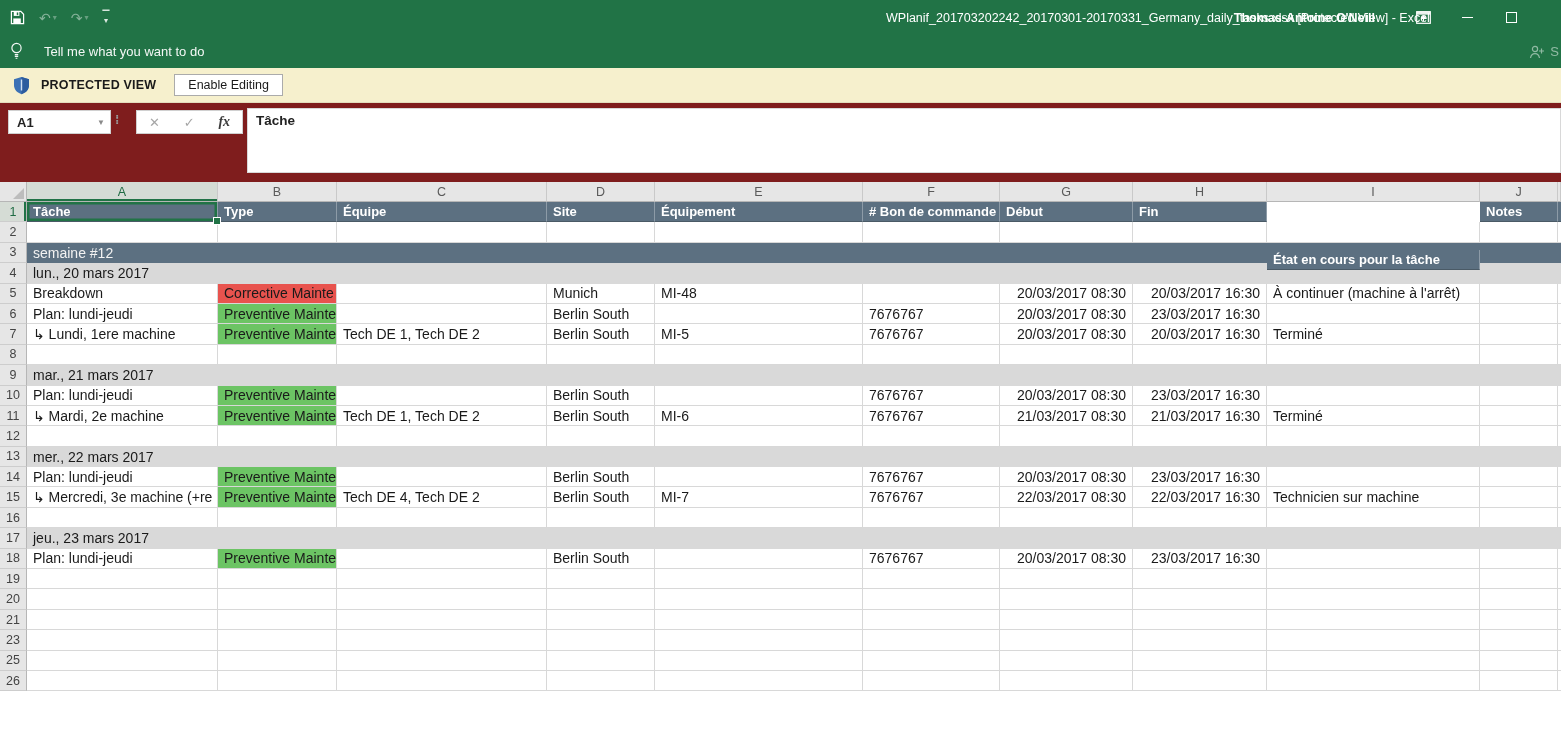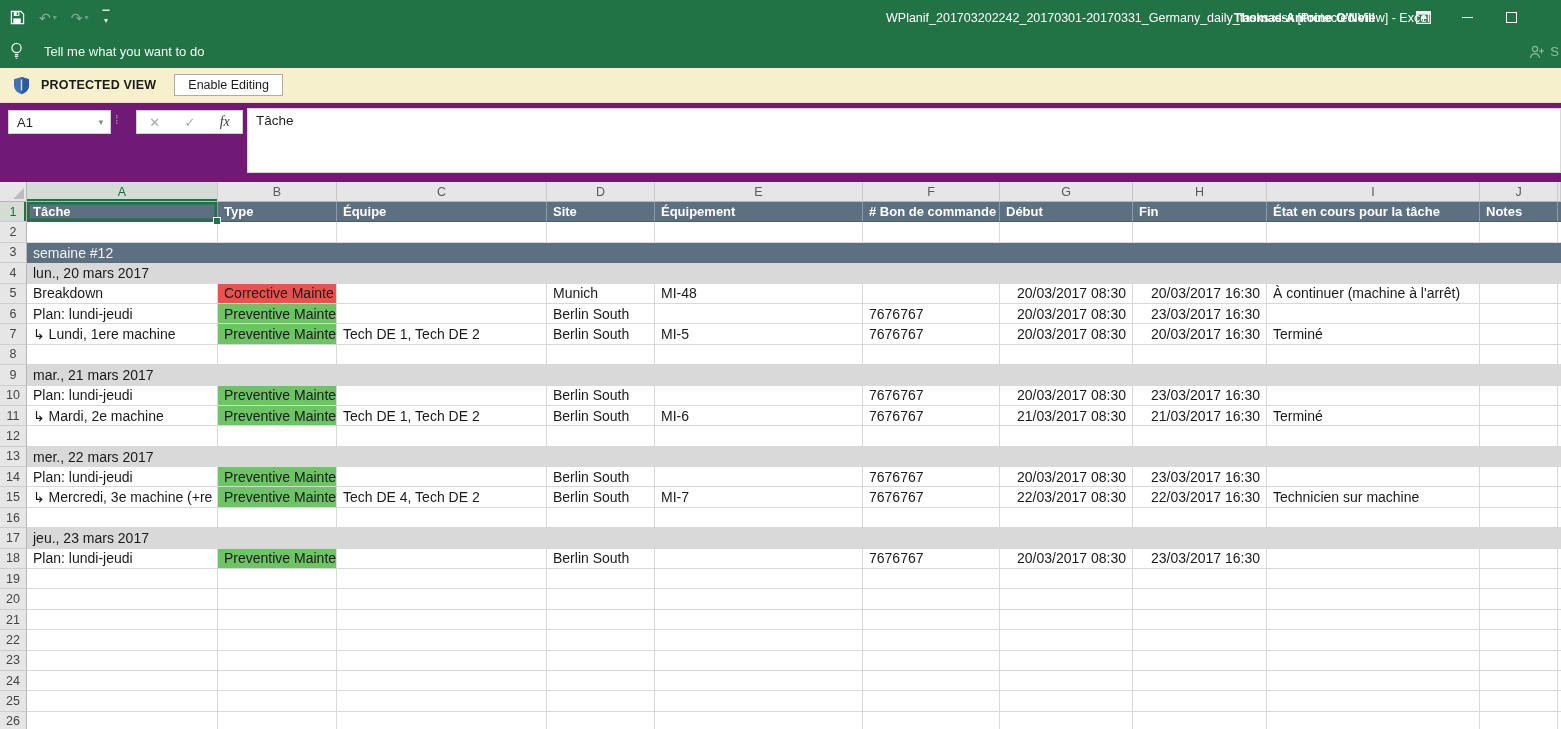--- a/index.html
+++ b/index.html
@@ -29,21 +29,21 @@
     opacity:.5; font-size:13px; padding-right:2px; }
 
   
   .banner { height:35px; background:#F6F0CD; display:flex; align-items:center; padding-left:13px; font-size:12.5px; color:#444; border-bottom:1px solid #E3DDBD; }
   .banner .shield { margin-right:11px; display:flex; }
   .banner b { color:#1a1a1a; font-size:12.5px; letter-spacing:.2px; }
   .enable-btn { margin-left:18px; background:#fff; border:1px solid #ABABAB; font-size:12.5px; color:#1a1a1a;
     padding:3px 13px; font-family:inherit; cursor:default; }
 
   
-  .fregion { position:relative; height:79px; background:#701a75; }
+  .fregion { position:relative; height:79px; background:#7f1d1d;font-weight:bold; }
   .namebox { position:absolute; left:8px; top:7px; width:103px; height:24px; background:#fff;
     border:1px solid #D0D0D0; display:flex; align-items:center; font-size:13px; color:#222; padding-left:8px; }
   .namebox .nb-caret { position:absolute; right:5px; font-size:8px; color:#8a8a8a; }
   .grip { position:absolute; left:115px; top:9px; color:#9a9a9a; font-size:13px; letter-spacing:-1px; }
   .fxbox { position:absolute; left:136px; top:7px; width:107px; height:24px; background:#fff;
     border:1px solid #D0D0D0; display:flex; align-items:center; justify-content:space-around; }
   .fxbox .x { color:#a6a6a6; font-size:13px; }
   .fxbox .ck { color:#a6a6a6; font-size:13px; }
   .fxbox .fx { color:#3c3c3c; font-size:14px; font-style:italic; font-family:"Liberation Serif",serif; }
   .fbar { position:absolute; left:247px; top:5px; right:0; height:65px; background:#fff;
@@ -178,21 +178,21 @@
     <div class="grid-row">
       <div class="row-num sel">1</div>
       <div class="cell hdr selected" style="width: 191px; flex: 0 0 191px;">Tâche</div>
       <div class="cell hdr" style="width: 119px; flex: 0 0 119px;">Type</div>
       <div class="cell hdr" style="width: 210px; flex: 0 0 210px;">Équipe</div>
       <div class="cell hdr" style="width: 108px; flex: 0 0 108px;">Site</div>
       <div class="cell hdr" style="width: 208px; flex: 0 0 208px;">Équipement</div>
       <div class="cell hdr" style="width: 137px; flex: 0 0 137px;"># Bon de commande</div>
       <div class="cell hdr" style="width: 133px; flex: 0 0 133px;">Début</div>
       <div class="cell hdr" style="width: 134px; flex: 0 0 134px;">Fin</div>
-      <div class="cell hdr" style="width: 213px; flex: 0 0 213px;">État en cours pour la tâche</div>
+      <div class="cell hdr" style="width: 213px; flex: 0 0 213px; margin-top: 48px;">État en cours pour la tâche</div>
       <div class="cell hdr" style="width: 78px; flex: 0 0 78px;">Notes</div>
       <div class="cell hdr" style="width: 3px; flex: 0 0 3px;"></div>
     </div>
     <div class="grid-row">
       <div class="row-num">2</div>
       <div class="cell" style="width: 191px; flex: 0 0 191px;"></div>
       <div class="cell" style="width: 119px; flex: 0 0 119px;"></div>
       <div class="cell" style="width: 210px; flex: 0 0 210px;"></div>
       <div class="cell" style="width: 108px; flex: 0 0 108px;"></div>
       <div class="cell" style="width: 208px; flex: 0 0 208px;"></div>
@@ -413,62 +413,34 @@
       <div class="cell" style="width: 108px; flex: 0 0 108px;"></div>
       <div class="cell" style="width: 208px; flex: 0 0 208px;"></div>
       <div class="cell" style="width: 137px; flex: 0 0 137px;"></div>
       <div class="cell right" style="width: 133px; flex: 0 0 133px;"></div>
       <div class="cell right" style="width: 134px; flex: 0 0 134px;"></div>
       <div class="cell" style="width: 213px; flex: 0 0 213px;"></div>
       <div class="cell" style="width: 78px; flex: 0 0 78px;"></div>
       <div class="cell" style="width: 3px; flex: 0 0 3px;"></div>
     </div>
     <div class="grid-row">
-      <div class="row-num">22</div>
-      <div class="cell" style="width: 191px; flex: 0 0 191px;"></div>
-      <div class="cell" style="width: 119px; flex: 0 0 119px;"></div>
-      <div class="cell" style="width: 210px; flex: 0 0 210px;"></div>
-      <div class="cell" style="width: 108px; flex: 0 0 108px;"></div>
-      <div class="cell" style="width: 208px; flex: 0 0 208px;"></div>
-      <div class="cell" style="width: 137px; flex: 0 0 137px;"></div>
-      <div class="cell right" style="width: 133px; flex: 0 0 133px;"></div>
-      <div class="cell right" style="width: 134px; flex: 0 0 134px;"></div>
-      <div class="cell" style="width: 213px; flex: 0 0 213px;"></div>
-      <div class="cell" style="width: 78px; flex: 0 0 78px;"></div>
-      <div class="cell" style="width: 3px; flex: 0 0 3px;"></div>
-    </div>
-    <div class="grid-row">
       <div class="row-num">23</div>
       <div class="cell" style="width: 191px; flex: 0 0 191px;"></div>
       <div class="cell" style="width: 119px; flex: 0 0 119px;"></div>
       <div class="cell" style="width: 210px; flex: 0 0 210px;"></div>
       <div class="cell" style="width: 108px; flex: 0 0 108px;"></div>
       <div class="cell" style="width: 208px; flex: 0 0 208px;"></div>
       <div class="cell" style="width: 137px; flex: 0 0 137px;"></div>
       <div class="cell right" style="width: 133px; flex: 0 0 133px;"></div>
       <div class="cell right" style="width: 134px; flex: 0 0 134px;"></div>
       <div class="cell" style="width: 213px; flex: 0 0 213px;"></div>
       <div class="cell" style="width: 78px; flex: 0 0 78px;"></div>
       <div class="cell" style="width: 3px; flex: 0 0 3px;"></div>
     </div>
     <div class="grid-row">
-      <div class="row-num">24</div>
-      <div class="cell" style="width: 191px; flex: 0 0 191px;"></div>
-      <div class="cell" style="width: 119px; flex: 0 0 119px;"></div>
-      <div class="cell" style="width: 210px; flex: 0 0 210px;"></div>
-      <div class="cell" style="width: 108px; flex: 0 0 108px;"></div>
-      <div class="cell" style="width: 208px; flex: 0 0 208px;"></div>
-      <div class="cell" style="width: 137px; flex: 0 0 137px;"></div>
-      <div class="cell right" style="width: 133px; flex: 0 0 133px;"></div>
-      <div class="cell right" style="width: 134px; flex: 0 0 134px;"></div>
-      <div class="cell" style="width: 213px; flex: 0 0 213px;"></div>
-      <div class="cell" style="width: 78px; flex: 0 0 78px;"></div>
-      <div class="cell" style="width: 3px; flex: 0 0 3px;"></div>
-    </div>
-    <div class="grid-row">
       <div class="row-num">25</div>
       <div class="cell" style="width: 191px; flex: 0 0 191px;"></div>
       <div class="cell" style="width: 119px; flex: 0 0 119px;"></div>
       <div class="cell" style="width: 210px; flex: 0 0 210px;"></div>
       <div class="cell" style="width: 108px; flex: 0 0 108px;"></div>
       <div class="cell" style="width: 208px; flex: 0 0 208px;"></div>
       <div class="cell" style="width: 137px; flex: 0 0 137px;"></div>
       <div class="cell right" style="width: 133px; flex: 0 0 133px;"></div>
       <div class="cell right" style="width: 134px; flex: 0 0 134px;"></div>
       <div class="cell" style="width: 213px; flex: 0 0 213px;"></div>

